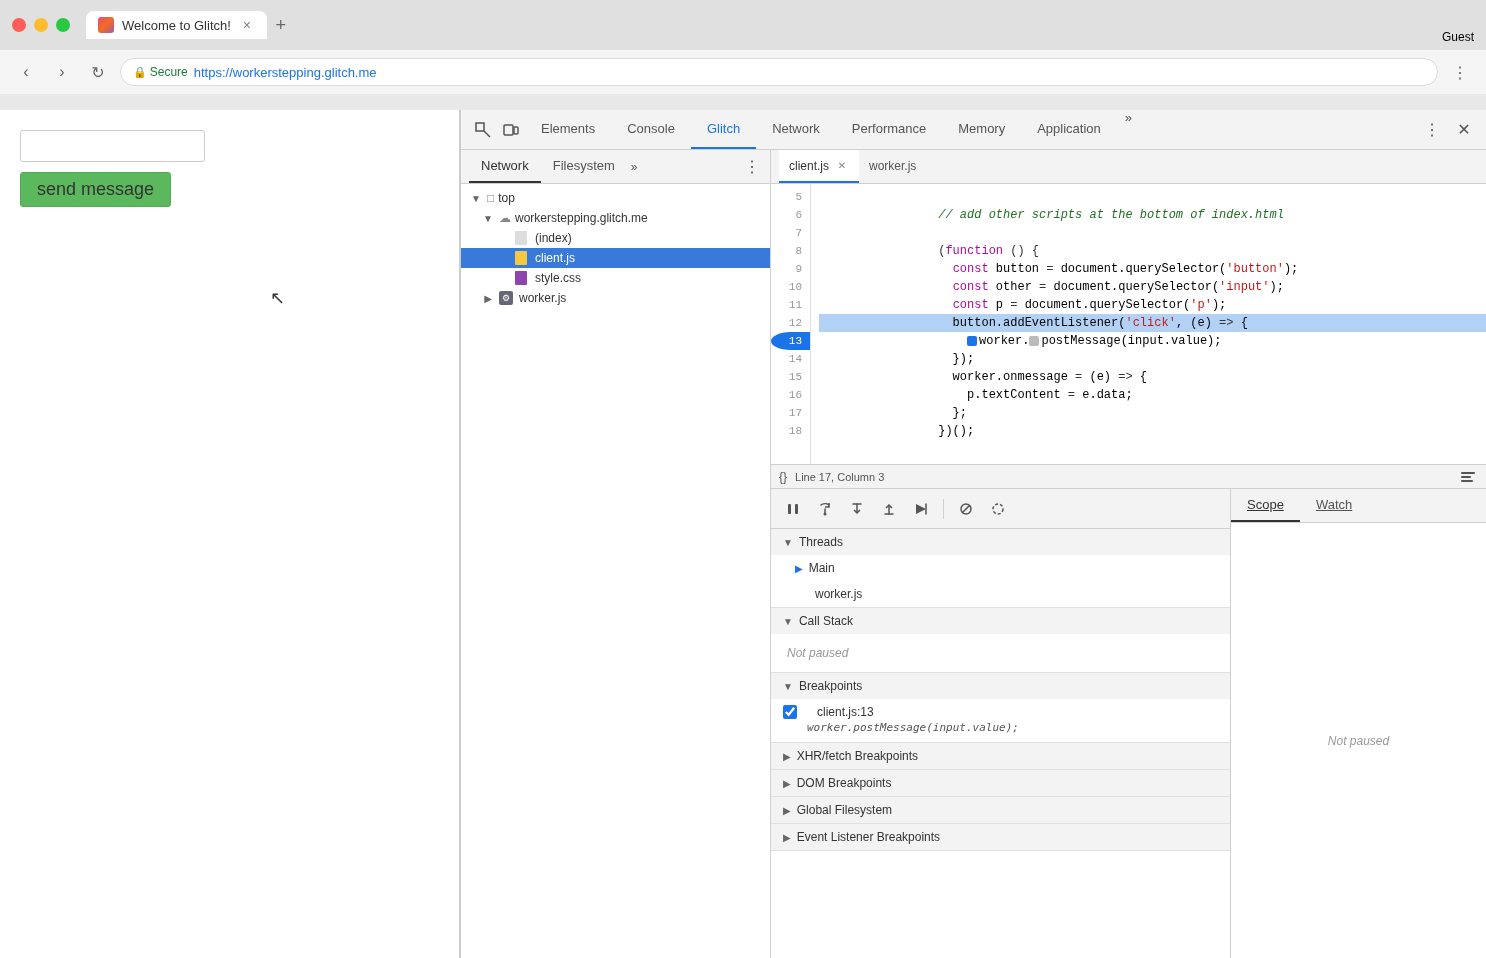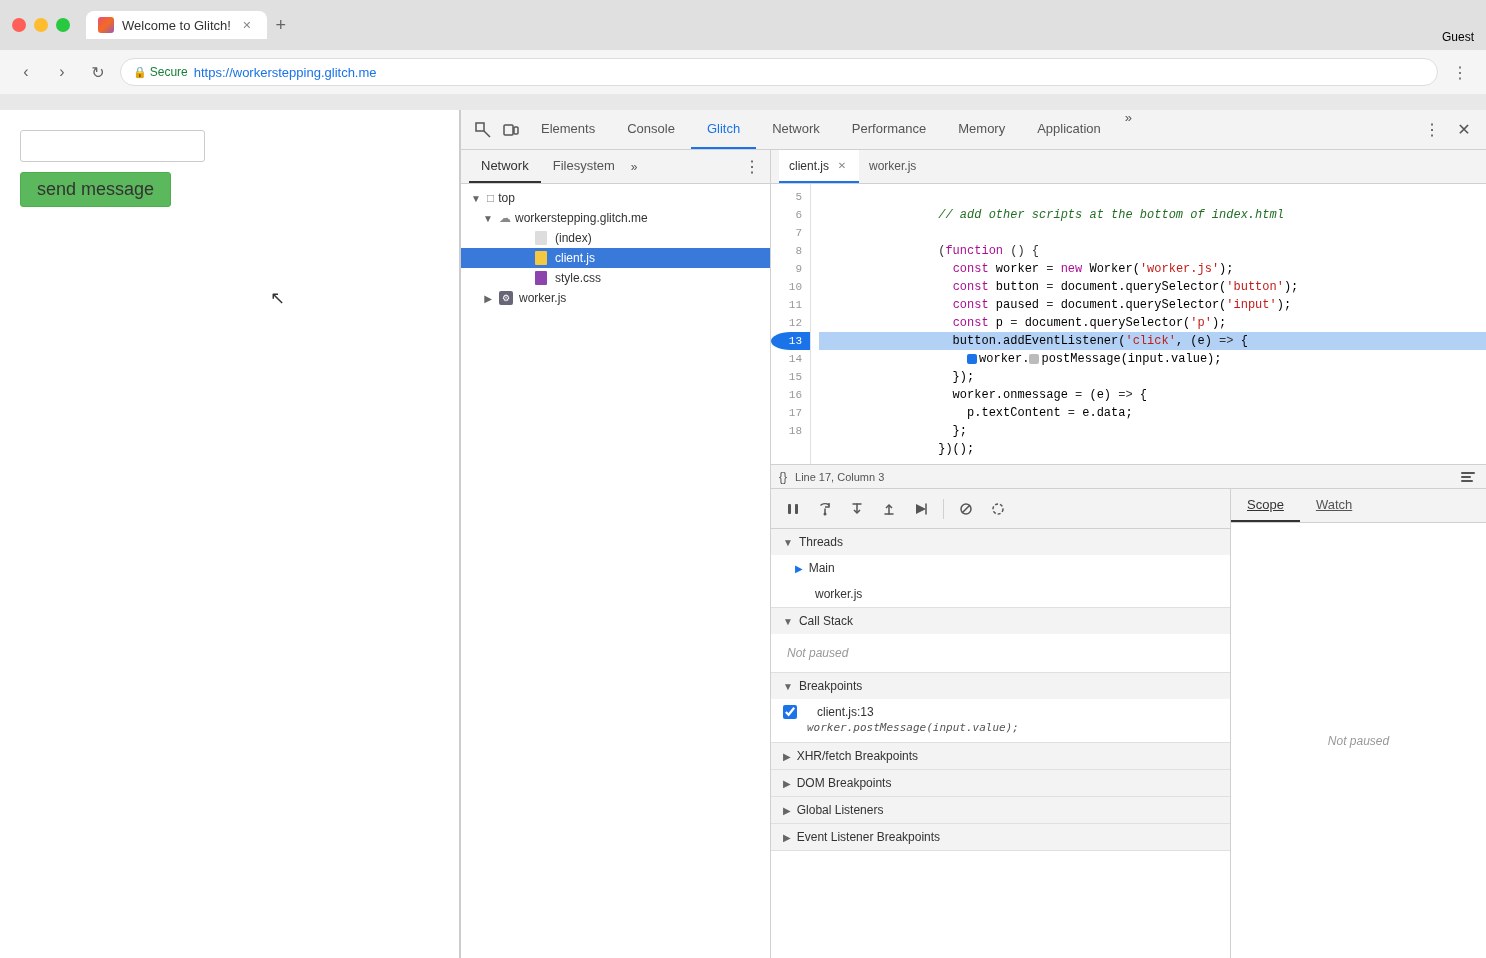--- a/index.html
+++ b/index.html
@@ -60,21 +60,21 @@
 
     
     .file-tree { flex: 1; overflow-y: auto; font-size: 12px; padding: 4px 0; background: white; }
     .tree-item { display: flex; align-items: center; padding: 3px 8px; cursor: pointer; gap: 4px; }
     .tree-item.selected { background: #3879d9; color: white; }
     .tree-arrow { width: 14px; text-align: center; font-size: 10px; color: #666; }
     .tree-arrow.open::before { content: '▼'; }
     .tree-arrow.closed::before { content: '▶'; }
     .tree-arrow.empty { }
     .tree-indent-1 { padding-left: 20px; }
-    .tree-indent-2 { padding-left: 56px; }
+    .tree-indent-2 { padding-left: 36px; }
 
     
     .code-area { flex: 1; display: flex; flex-direction: column; overflow: hidden; }
 
     
     .file-tabs { display: flex; align-items: center; background: #f3f3f3; border-bottom: 1px solid #d0d0d0; height: 34px; padding: 0 8px; }
     .file-tab { display: flex; align-items: center; padding: 0 10px; font-size: 12px; color: #555; cursor: pointer; gap: 6px; height: 100%; border-bottom: 2px solid transparent; }
     .file-tab.active { background: white; color: #333; border-bottom: 2px solid #1a73e8; }
     .file-tab-close { width: 14px; height: 14px; border-radius: 50%; display: flex; align-items: center; justify-content: center; font-size: 10px; color: #888; }
 
@@ -292,30 +292,27 @@
               <div class="code-line">
                 <span class="cmt">// add other scripts at the bottom of index.html</span>
               </div>
 
               <div class="code-line">&nbsp;</div>
 
               <div class="code-line">
                 <span class="punc">(</span><span class="kw">function</span><span class="punc"> () {</span>
               </div>
 
-              <div class="code-line">
-                <span>  </span><span class="kw">const</span><span> worker </span><span class="punc">=</span><span> </span><span class="kw">new</span><span> Worker(</span><span class="str">'worker.js'</span><span>);</span>
-              </div>
 
               <div class="code-line">
                 <span>  </span><span class="kw">const</span><span> button </span><span class="punc">=</span><span> document.querySelector(</span><span class="str">'button'</span><span>);</span>
               </div>
 
               <div class="code-line">
-                <span>  </span><span class="kw">const</span><span> paused </span><span class="punc">=</span><span> document.querySelector(</span><span class="str">'input'</span><span>);</span>
+                <span>  </span><span class="kw">const</span><span> other </span><span class="punc">=</span><span> document.querySelector(</span><span class="str">'input'</span><span>);</span>
               </div>
 
               <div class="code-line">
                 <span>  </span><span class="kw">const</span><span> p </span><span class="punc">=</span><span> document.querySelector(</span><span class="str">'p'</span><span>);</span>
               </div>
 
               <div class="code-line">
                 <span>  button.addEventListener(</span><span class="str">'click'</span><span>, (e) </span><span class="punc">=&gt;</span><span> {</span>
               </div>
 
@@ -471,21 +468,21 @@
             <div class="debug-section">
               <div class="debug-section-header">
                 <span class="section-arrow closed">▶</span>
                 <span>DOM Breakpoints</span>
               </div>
             </div>
 
             <div class="debug-section">
               <div class="debug-section-header">
                 <span class="section-arrow closed">▶</span>
-                <span>Global Listeners</span>
+                <span>Global Filesystem</span>
               </div>
             </div>
 
             <div class="debug-section">
               <div class="debug-section-header">
                 <span class="section-arrow closed">▶</span>
                 <span>Event Listener Breakpoints</span>
               </div>
             </div>
           </div>

